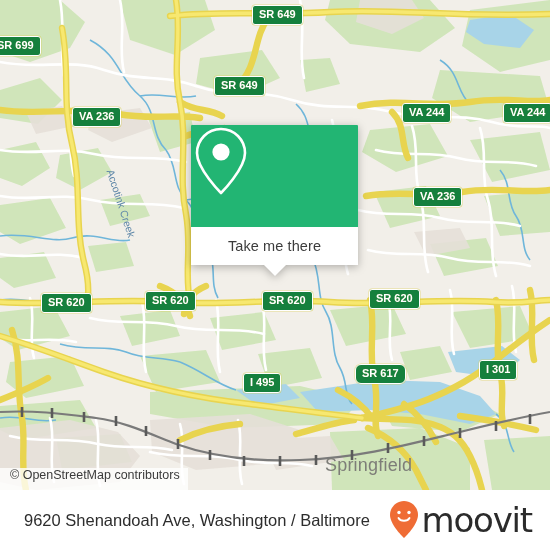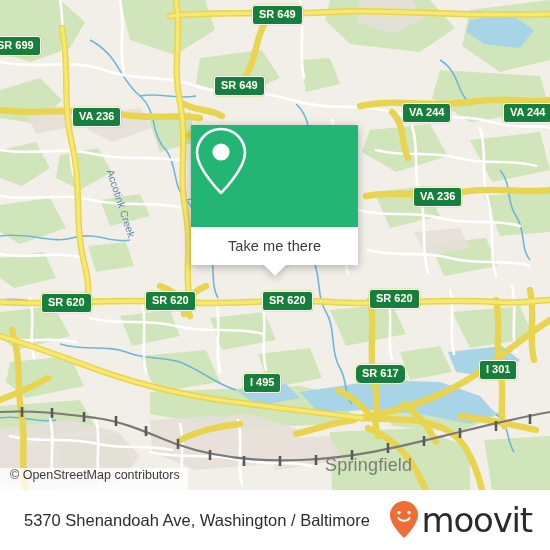--- a/index.html
+++ b/index.html
@@ -313,21 +313,21 @@
       </div>
     </div>
 
     <div id="attrib">
       <span>© OpenStreetMap contributors</span>
     </div>
 
   </div>
 
   <div id="footer">
-    <div id="footer-title">5370 Shenandoah Ave, Washington / Baltimore</div>
+    <div id="footer-title">9620 Shenandoah Ave, Washington / Baltimore</div>
     <div id="brand">
       <svg width="32" height="40" viewBox="0 0 32 40">
         <path d="M16 1 C8.3 1 2 7.3 2 15 C2 25 16 38 16 38 C16 38 30 25 30 15 C30 7.3 23.7 1 16 1 Z" fill="#ef6c35"></path>
         <circle cx="11" cy="12.5" r="1.7" fill="#ffffff"></circle>
         <circle cx="21" cy="12.5" r="1.7" fill="#ffffff"></circle>
         <path d="M10.5 18 C12.5 21.6, 19.5 21.6, 21.5 18" fill="none" stroke="#ffffff" stroke-width="1.9" stroke-linecap="round"></path>
       </svg>
       <span id="brand-word">moovit</span>
     </div>
   </div>

